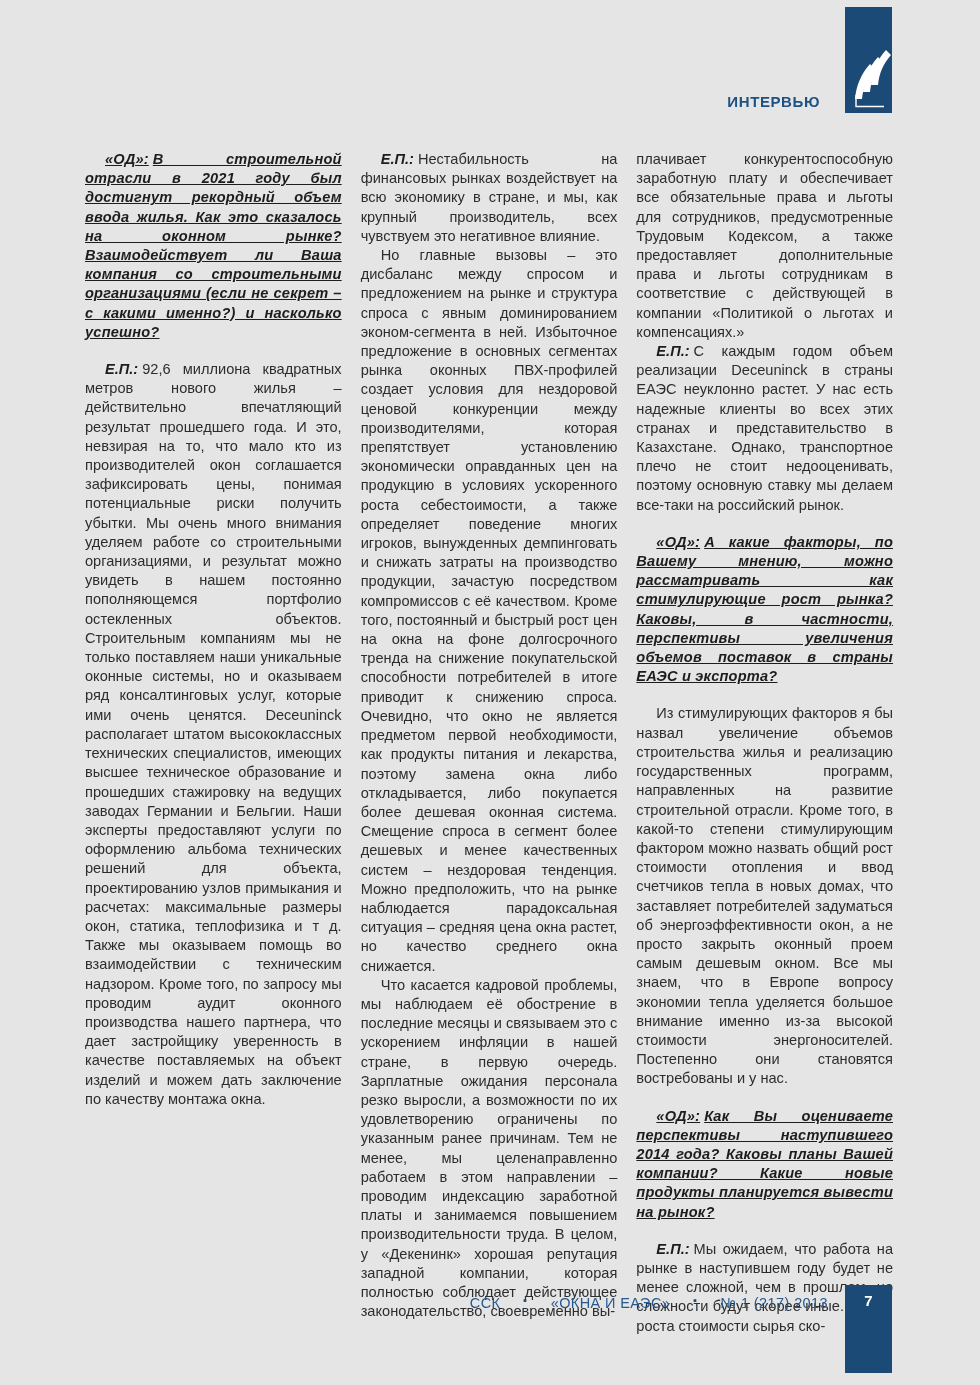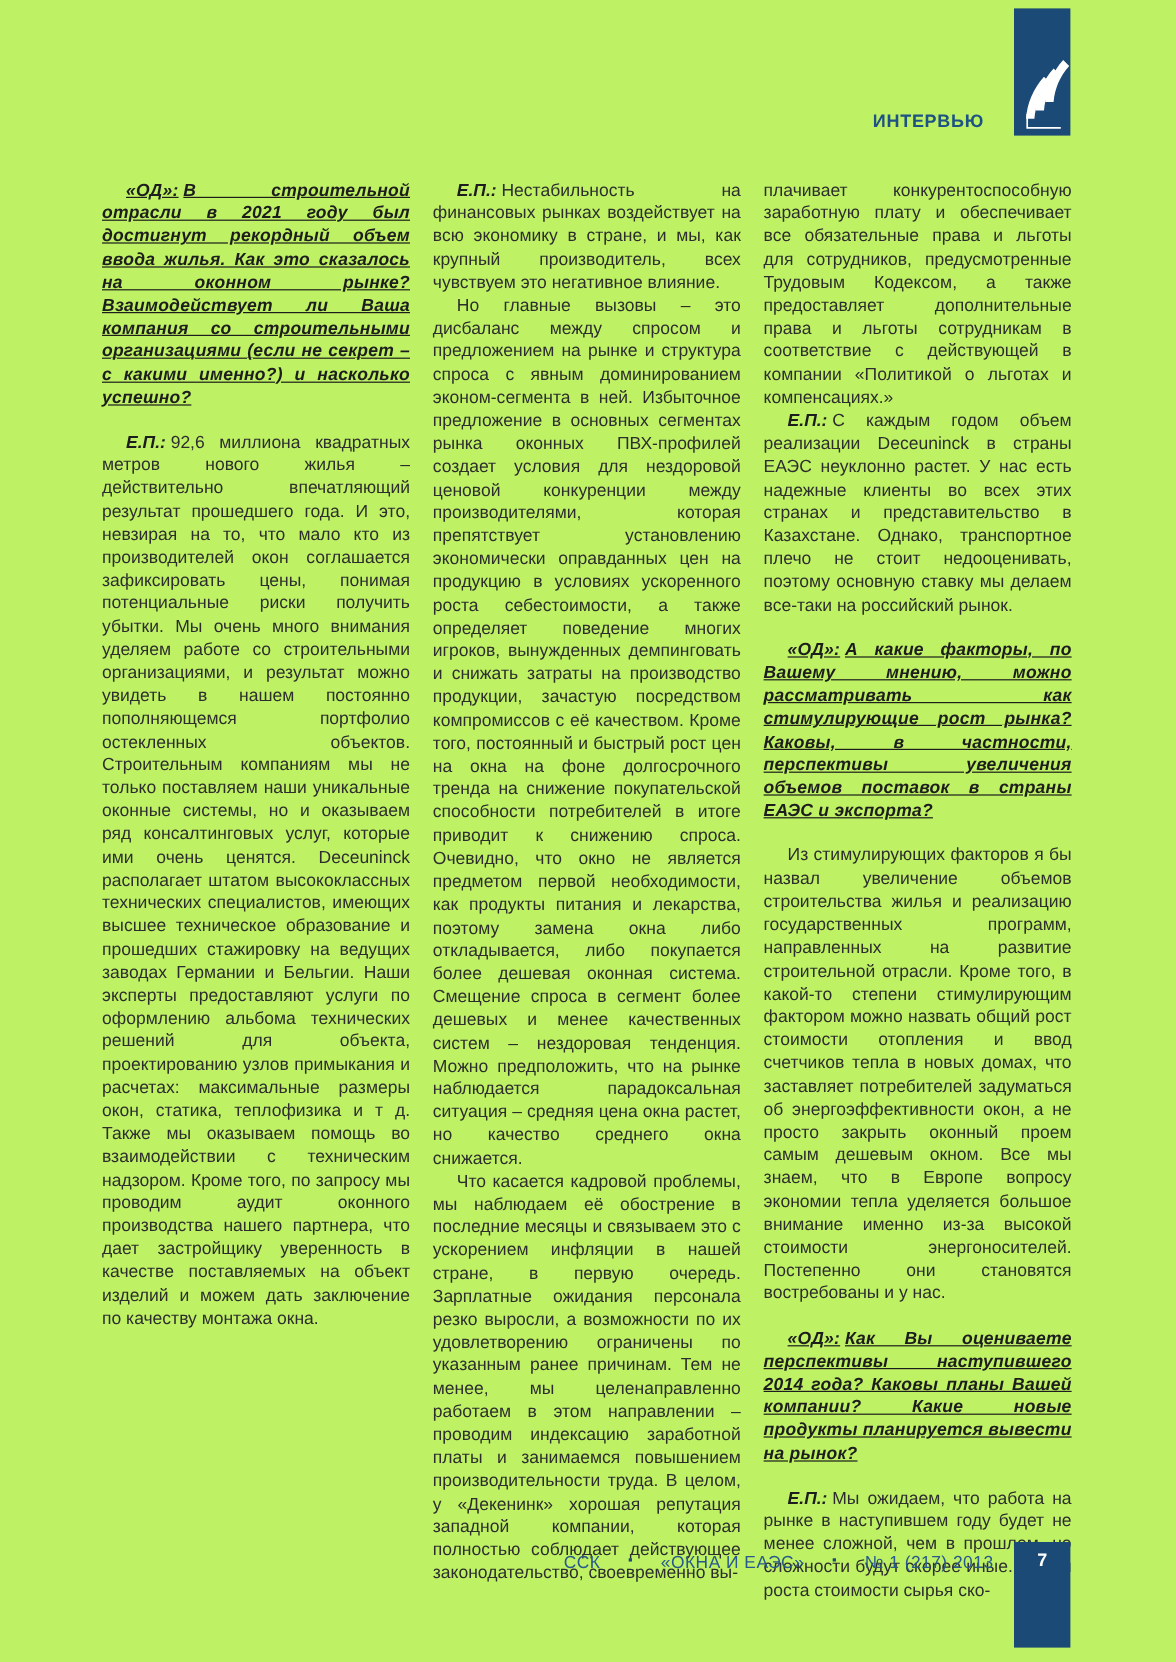--- a/index.html
+++ b/index.html
@@ -2,21 +2,21 @@
 <html><head>
 <meta charset="utf-8">
 <style>
   * { margin: 0; padding: 0; box-sizing: border-box; }
   html, body { background: #ffffff; }
   body {
     width: 980px; height: 1385px;
     font-family: "Liberation Sans", sans-serif;
     position: relative; overflow: hidden;
   }
-  .page { position: absolute; inset: 0; background: #bef264; }
+  .page { position: absolute; inset: 0; background: #e5e5e5; }
 
   
   .section-label {
     position: absolute; top: 93px; right: 160px;
     font-size: 15px; font-weight: bold; letter-spacing: 0.6px;
     color: #1d5283;
   }
   .corner-block {
     position: absolute; left: 845px; top: 7px;
     width: 47px; height: 106px; background: #1c4a76;

